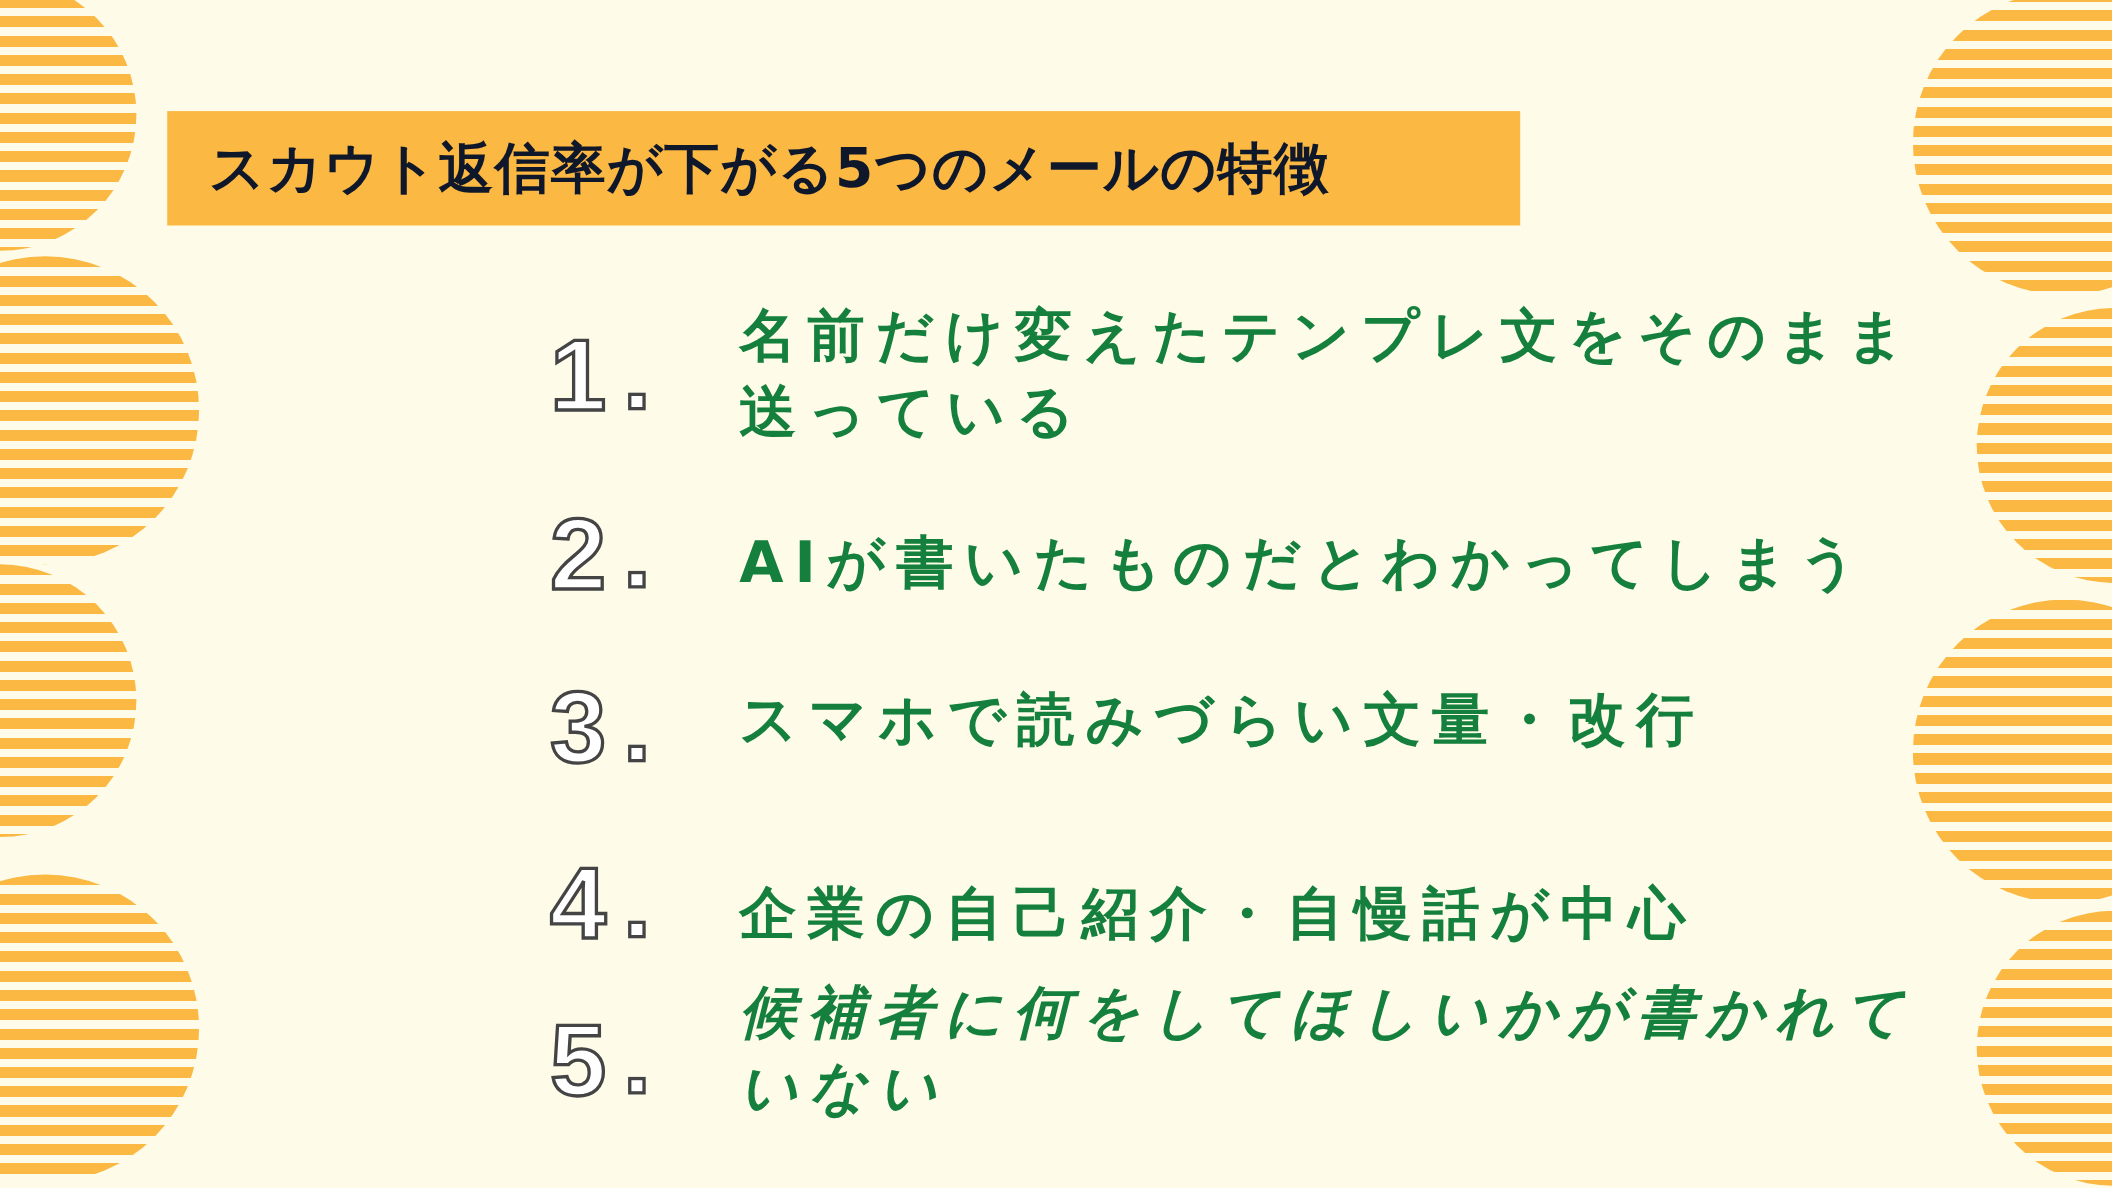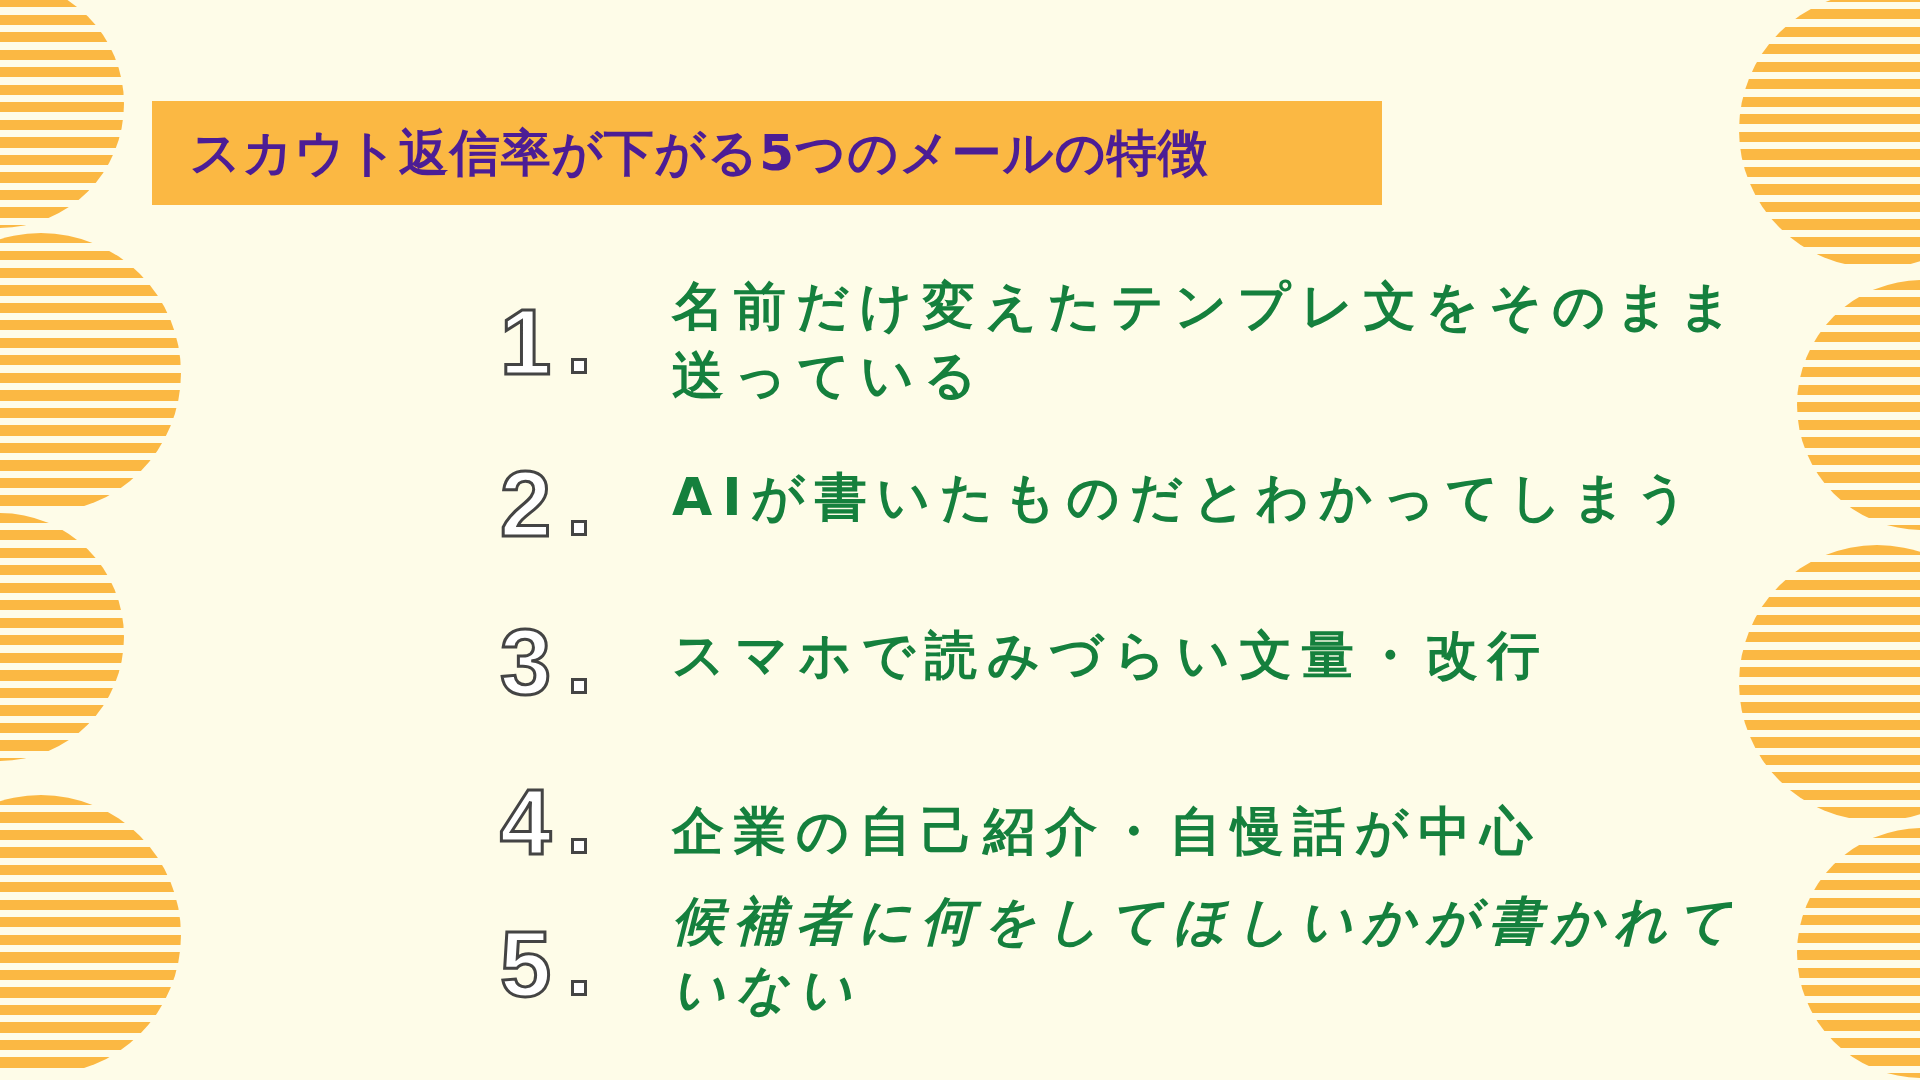--- a/index.html
+++ b/index.html
@@ -11,21 +11,21 @@
   .circle {
     position: absolute; border-radius: 50%;
     background: repeating-linear-gradient(to bottom, #FBB843 0px, #FBB843 10px, #FEFCE8 10px, #FEFCE8 17.5px);
   }
   .title-box {
     position: absolute; left: 152px; top: 101px; width: 1230px; height: 104px;
     background: #FBB843; box-sizing: border-box; padding-left: 38px;
     display: flex; align-items: center;
   }
   .title-text {
-    color: #4c1d95; font-weight: bold; font-size: 50px; letter-spacing: 1px;
+    color: #0f172a; font-weight: bold; font-size: 50px; letter-spacing: 1px;
     white-space: nowrap;
   }
   .item { position: absolute; left: 0; width: 1920px; }
   .num {
     position: absolute; left: 500px; font-family: "Liberation Sans", sans-serif;
     font-weight: bold; font-size: 92px; line-height: 1; color: #FFFFFF;
     -webkit-text-stroke: 3px #444444; letter-spacing: 6px;
   }
   .num .dot {
     display: inline-block; width: 16px; height: 16px; border: 3px solid #444444;
@@ -54,21 +54,21 @@
 </div>
 
 <div class="item">
   <div class="num" style="top:296px;"><span>1</span><span class="dot"></span></div>
   <div class="text" style="top:272px;">名前だけ変えたテンプレ文をそのまま</div>
   <div class="text" style="top:341px;">送っている</div>
 </div>
 
 <div class="item">
   <div class="num" style="top:458px;"><span>2</span><span class="dot"></span></div>
-  <div class="text" style="top:463px;">AIが書いたものだとわかってしまう</div>
+  <div class="text" style="top:478px;">AIが書いたものだとわかってしまう</div>
 </div>
 
 <div class="item">
   <div class="num" style="top:616px;"><span>3</span><span class="dot"></span></div>
   <div class="text" style="top:621px;">スマホで読みづらい文量・改行</div>
 </div>
 
 <div class="item">
   <div class="num" style="top:776px;"><span>4</span><span class="dot"></span></div>
   <div class="text" style="top:797px;">企業の自己紹介・自慢話が中心</div>

